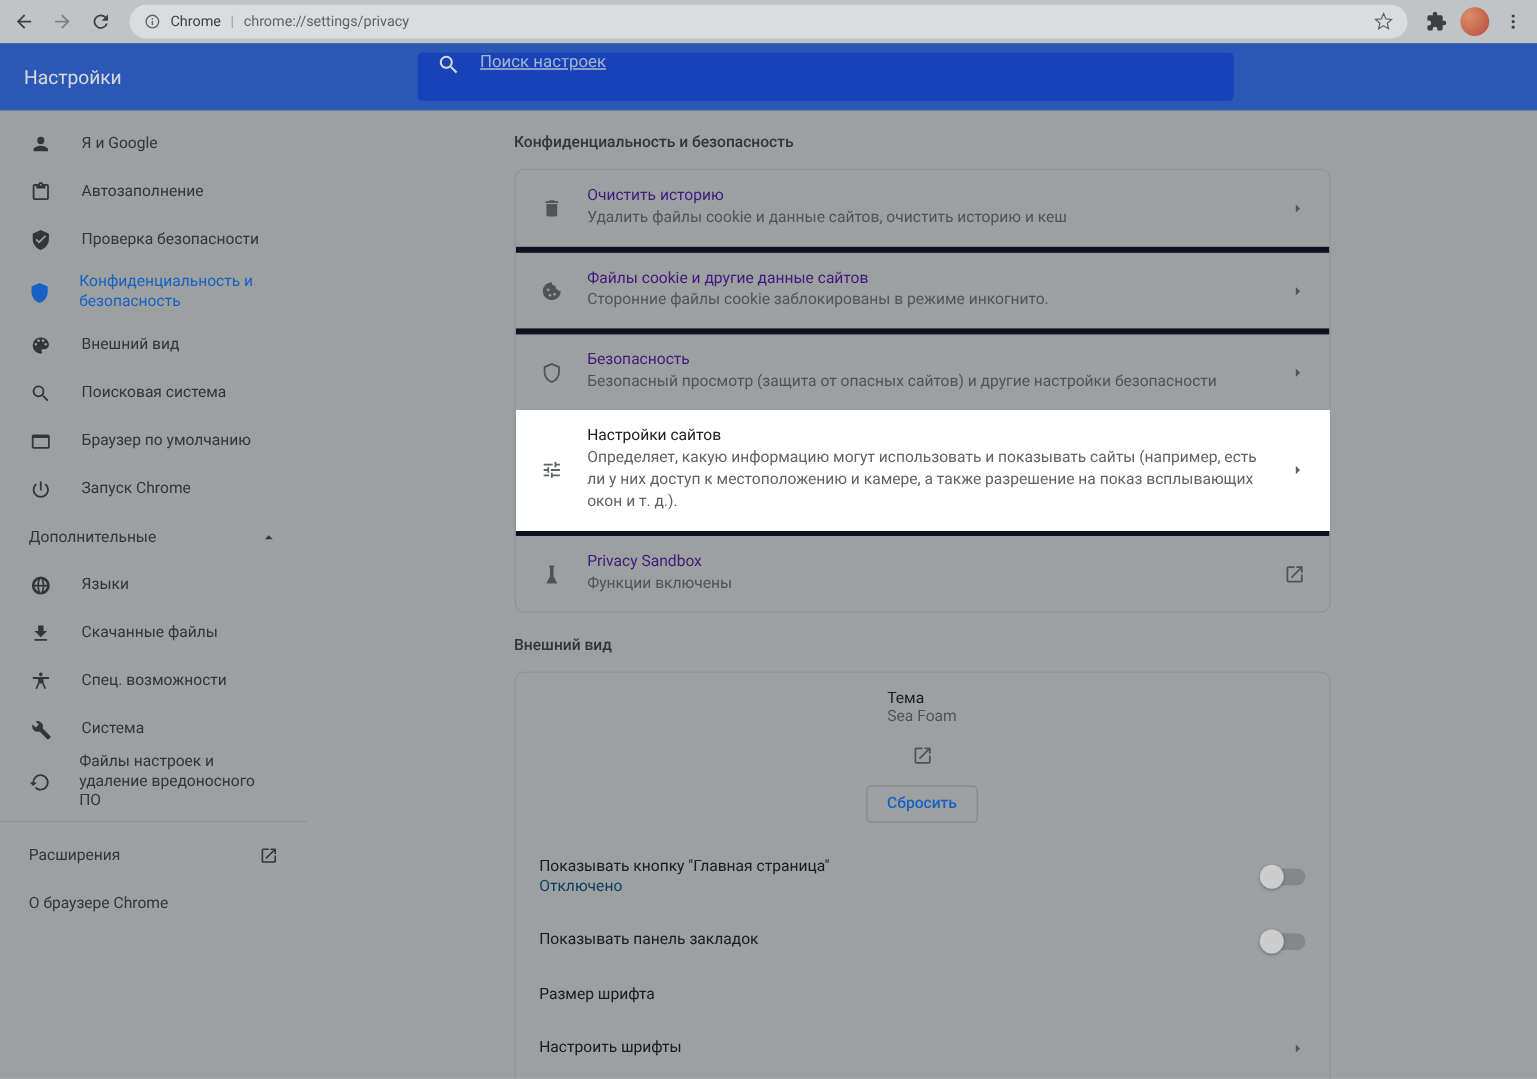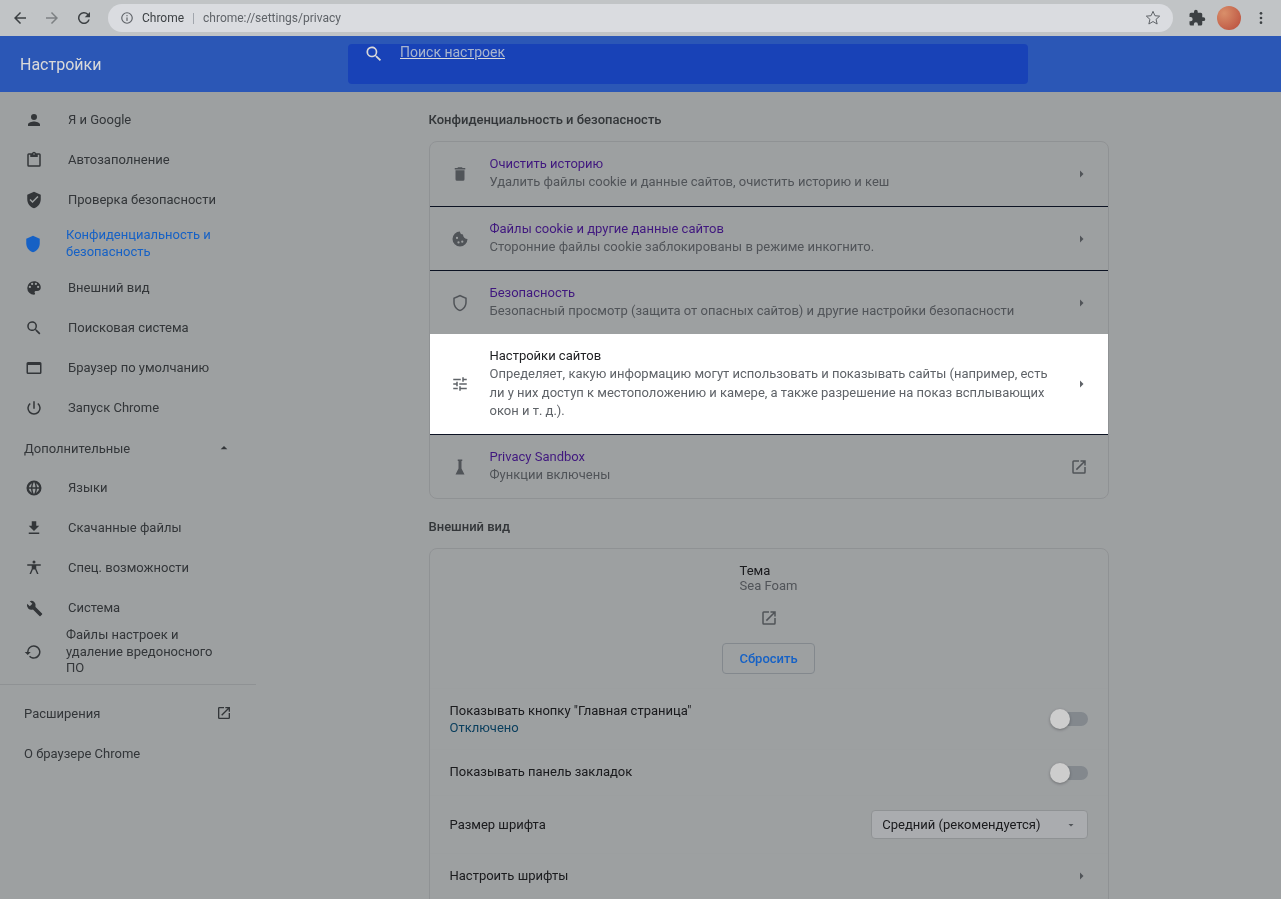--- a/index.html
+++ b/index.html
@@ -36,21 +36,21 @@
 .side-item.tall { height: 48px; }
 .side-item .label { line-height: 1.3; }
 .side-section { display: flex; align-items: center; justify-content: space-between; padding: 0 24px; height: 40px; font-size: 13px; color: #3c4043; cursor: pointer; }
 .side-divider { height: 1px; background: #a9acae; margin: 8px 0; }
 .side-plain { display: flex; align-items: center; justify-content: space-between; padding: 0 24px; height: 40px; font-size: 13px; color: #3c4043; cursor: pointer; }
 
 .main { flex: 1; padding: 0 32px 40px; overflow-y: auto; display: flex; flex-direction: column; align-items: center; }
 .main-inner { width: 680px; }
 .section-title { font-size: 13px; color: #3c4043; font-weight: 500; margin: 20px 0 14px; }
 .card { border: 1px solid #a9acae; border-radius: 8px; overflow: hidden; }
-.row { display: flex; align-items: center; padding: 14px 20px; gap: 20px; cursor: pointer; border-top: 1px solid #0f172a; min-height: 64px; }
+.row { display: flex; align-items: center; padding: 14px 20px; gap: 20px; cursor: pointer; border-top: 5px solid #0f172a; min-height: 64px; }
 .row:first-child { border-top: none; }
 .row .ricon { width: 20px; color: #5f6368; display: flex; justify-content: center; }
 .row .rbody { flex: 1; }
 .row .rtitle { font-size: 13px; color: #4c1d95; margin-bottom: 2px; }
 .row .rdesc { font-size: 13px; color: #5f6368; line-height: 1.4; }
 .row .rarrow { color: #5f6368; }
 .row.highlighted .rtitle { color: #202124; }
 .row.highlighted { border-top: none; }
 
 .theme-row { display: flex; align-items: center; padding: 14px 20px; gap: 12px; border-top: 1px solid #b8bbbd; flex-direction: column; }
@@ -382,28 +382,20 @@
         <div class="toggle"></div>
       </div>
       <div class="toggle-row">
         <div class="toggle-body">
           <div class="toggle-title">Показывать панель закладок</div>
         </div>
         <div class="toggle"></div>
       </div>
       <div class="select-row">
         <div class="select-label">Размер шрифта</div>
-        <div class="select-box wide">
-          <span>Средний (рекомендуется)</span>
-          <span class="chev">
-                  <svg width="12" height="12" viewBox="0 0 24 24">
-                    <path fill="currentColor" d="M7 10l5 5 5-5z"></path>
-                  </svg>
-                </span>
-        </div>
       </div>
       <div class="select-row" style="cursor:pointer">
         <div class="select-label">Настроить шрифты</div>
         <span class="rarrow" style="color:#5f6368">
                 <svg width="12" height="12" viewBox="0 0 24 24">
                   <path fill="currentColor" d="M8 5l7 7-7 7z"></path>
                 </svg>
               </span>
       </div>
       <div class="select-row">

